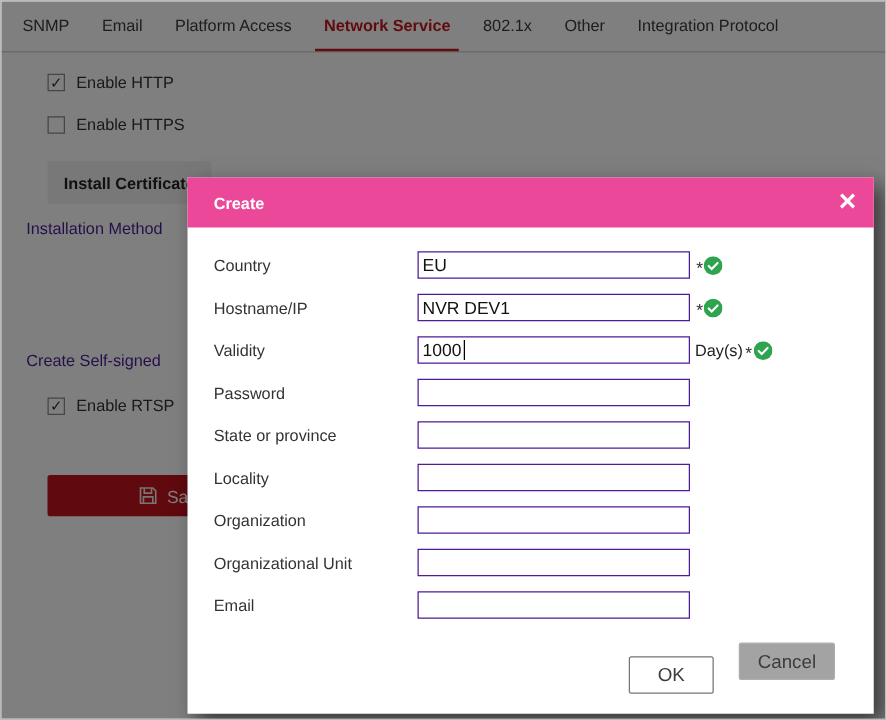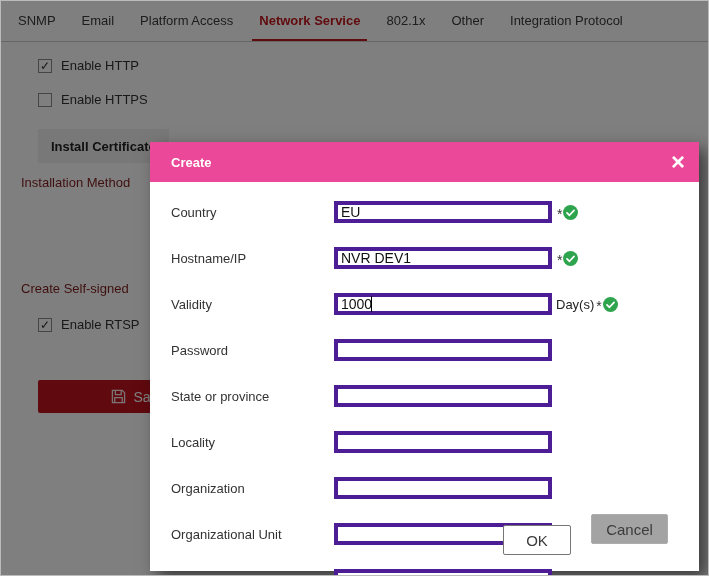--- a/index.html
+++ b/index.html
@@ -52,21 +52,21 @@
   .install-cert {
     position: absolute; top: 128px; left: 37px;
     height: 34px; padding: 0 13px;
     display: flex; align-items: center;
     background: #f1f1f1;
     font-size: 13px; font-weight: bold; color: #222;
     white-space: nowrap;
   }
   .plain-label {
     position: absolute;
-    font-size: 13px; color: #7f1d1d; white-space: nowrap;
+    font-size: 13px; color: #4c1d95; white-space: nowrap;
   }
 
   .save-btn {
     position: absolute; top: 379px; left: 37px;
     width: 200px; height: 33px;
     background: #c0121c; border: none; border-radius: 2px;
     color: #ffffff; font-size: 14px;
     display: flex; align-items: center; justify-content: center;
     gap: 8px; cursor: pointer;
     font-family: "Liberation Sans", sans-serif;
@@ -95,27 +95,27 @@
   }
   .modal-title { font-size: 13px; font-weight: bold; flex: 1; }
   .modal-close {
     font-size: 24px; font-weight: bold; line-height: 24px;
     color: #ffffff; cursor: pointer;
   }
   .modal-body { padding: 19px 17px 0 21px; position: relative; height: 389px; }
 
   .form-row {
     display: flex; align-items: center;
-    height: 22px; margin-bottom: 24px;
+    height: 22px; margin-bottom: 12px;
   }
   .form-label { width: 163px; font-size: 13px; color: #333; }
   .input-wrap { position: relative; width: 218px; }
   .form-input {
     width: 218px; height: 22px;
-    border: 4px solid #4c1d95; border-radius: 0;
+    border: 1px solid #4c1d95; border-radius: 0;
     font-size: 14px; color: #111;
     padding: 0 3px;
     font-family: "Liberation Sans", sans-serif;
     background: #fff;
   }
   .caret {
     position: absolute; top: 3px; left: 37px;
     width: 1px; height: 16px; background: #000;
   }
   .suffix {

